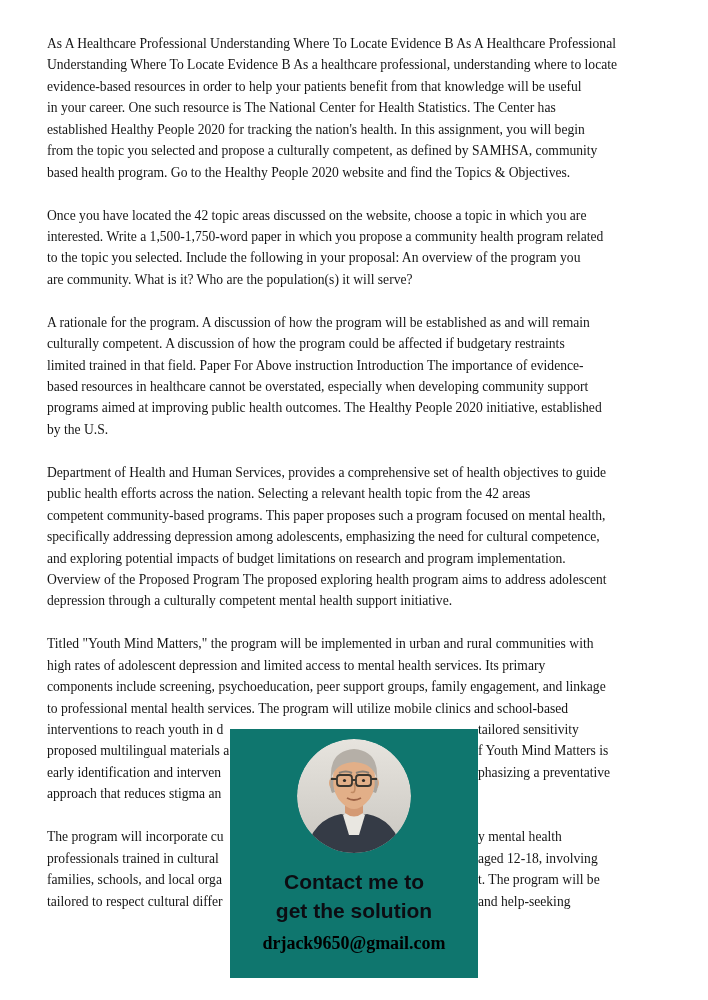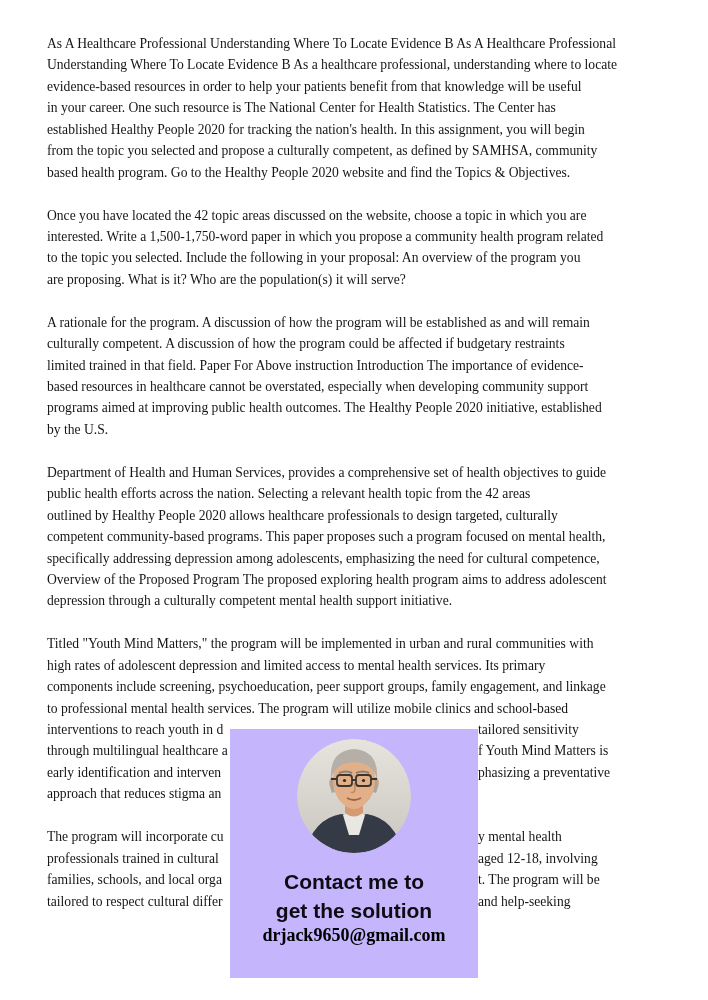--- a/index.html
+++ b/index.html
@@ -49,20 +49,21 @@
   .contact-text {
     margin-top:14px;
     font-family:"Liberation Sans", sans-serif;
     font-weight:700;
     font-size:21px;
     line-height:29px;
     color:#0c0c12;
     text-align:center;
   }
   .email-text {
+    margin-top:8px;
     font-family:"Liberation Serif", serif;
     font-weight:700;
     font-size:18px;
     color:#000000;
     text-align:center;
   }
 </style>
 </head>
 <body>
 
@@ -75,58 +76,58 @@
         <div class="line">evidence-based resources in order to help your patients benefit from that knowledge will be useful</div>
         <div class="line">in your career. One such resource is The National Center for Health Statistics. The Center has</div>
         <div class="line">established Healthy People 2020 for tracking the nation's health. In this assignment, you will begin</div>
         <div class="line">from the topic you selected and propose a culturally competent, as defined by SAMHSA, community</div>
         <div class="line">based health program. Go to the Healthy People 2020 website and find the Topics &amp; Objectives.</div>
       </div>
       <div class="paragraph">
         <div class="line">Once you have located the 42 topic areas discussed on the website, choose a topic in which you are</div>
         <div class="line">interested. Write a 1,500-1,750-word paper in which you propose a community health program related</div>
         <div class="line">to the topic you selected. Include the following in your proposal: An overview of the program you</div>
-        <div class="line">are proposing. What is it? Who are the population(s) it will serve?</div>
+        <div class="line">are community. What is it? Who are the population(s) it will serve?</div>
       </div>
       <div class="paragraph">
         <div class="line">A rationale for the program. A discussion of how the program will be established as and will remain</div>
         <div class="line">culturally competent. A discussion of how the program could be affected if budgetary restraints</div>
         <div class="line">limited trained in that field. Paper For Above instruction Introduction The importance of evidence-</div>
         <div class="line">based resources in healthcare cannot be overstated, especially when developing community support</div>
         <div class="line">programs aimed at improving public health outcomes. The Healthy People 2020 initiative, established</div>
         <div class="line">by the U.S.</div>
       </div>
       <div class="paragraph">
         <div class="line">Department of Health and Human Services, provides a comprehensive set of health objectives to guide</div>
         <div class="line">public health efforts across the nation. Selecting a relevant health topic from the 42 areas</div>
-        <div class="line">outlined by Healthy People 2020 allows healthcare professionals to design targeted, culturally</div>
         <div class="line">competent community-based programs. This paper proposes such a program focused on mental health,</div>
         <div class="line">specifically addressing depression among adolescents, emphasizing the need for cultural competence,</div>
+        <div class="line">and exploring potential impacts of budget limitations on research and program implementation.</div>
         <div class="line">Overview of the Proposed Program The proposed exploring health program aims to address adolescent</div>
         <div class="line">depression through a culturally competent mental health support initiative.</div>
       </div>
       <div class="paragraph">
         <div class="line">Titled "Youth Mind Matters," the program will be implemented in urban and rural communities with</div>
         <div class="line">high rates of adolescent depression and limited access to mental health services. Its primary</div>
         <div class="line">components include screening, psychoeducation, peer support groups, family engagement, and linkage</div>
         <div class="line">to professional mental health services. The program will utilize mobile clinics and school-based</div>
         <div class="line"><span>interventions to reach youth in d</span><span class="frag-right">tailored sensitivity</span></div>
-        <div class="line"><span>through multilingual healthcare a</span><span class="frag-right">f Youth Mind Matters is</span></div>
+        <div class="line"><span>proposed multilingual materials a</span><span class="frag-right">f Youth Mind Matters is</span></div>
         <div class="line"><span>early identification and interven</span><span class="frag-right">phasizing a preventative</span></div>
         <div class="line"><span>approach that reduces stigma an</span><span class="frag-right"></span></div>
       </div>
       <div class="paragraph">
         <div class="line"><span>The program will incorporate cu</span><span class="frag-right">y mental health</span></div>
         <div class="line"><span>professionals trained in cultural</span><span class="frag-right">aged 12-18, involving</span></div>
         <div class="line"><span>families, schools, and local orga</span><span class="frag-right">t. The program will be</span></div>
         <div class="line"><span>tailored to respect cultural differ</span><span class="frag-right">and help-seeking</span></div>
       </div>
     </div>
 
-  <div class="overlay-card" style="background: #c4b5fd;">
+  <div class="overlay-card" style="background: #0f766e;">
     <div class="avatar">
       <svg viewBox="0 0 114 114" width="114" height="114">
         <defs>
           <clipPath id="avclip">
               <circle cx="57" cy="57" r="57"></circle>
             </clipPath>
           <linearGradient id="avbg" x1="0" y1="0" x2="0" y2="1">
             <stop offset="0" stop-color="#e7e4de"></stop>
             <stop offset="1" stop-color="#c9c6c0"></stop>
           </linearGradient>

